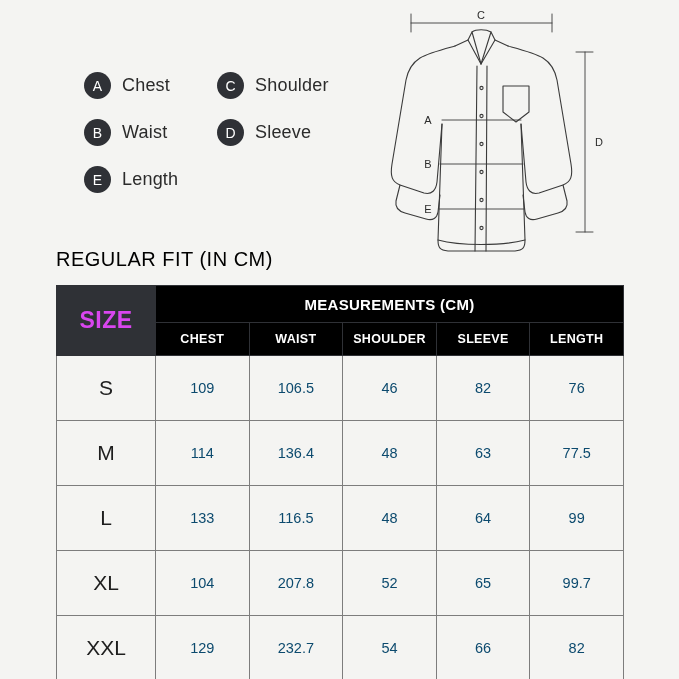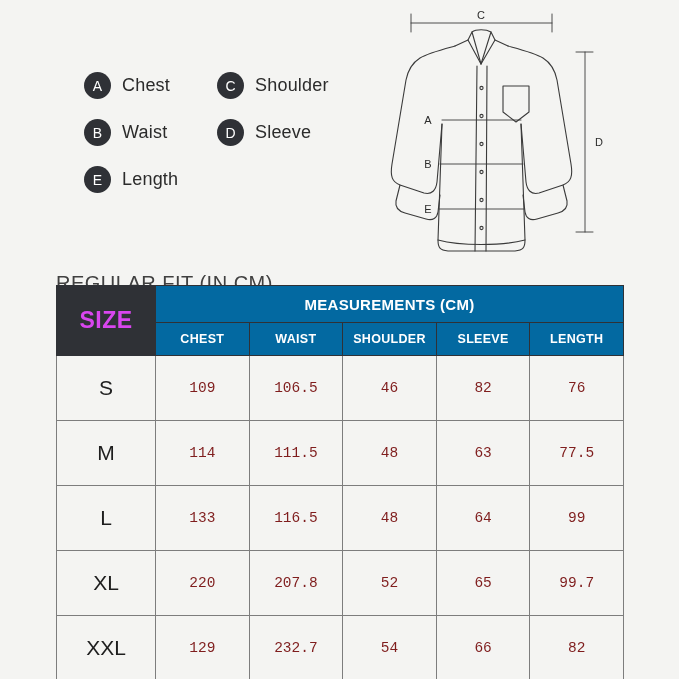--- a/index.html
+++ b/index.html
@@ -65,22 +65,21 @@
     display: block;
   }
 
   
   .fit-title {
     position: absolute;
     left: 56px;
     top: 248px;
     font-size: 20px;
     letter-spacing: 0.5px;
-    color: #404040;
-    margin-top: 24px;
+    color: #000000;
   }
 
   
   .table-wrap {
     position: absolute;
     left: 56px;
     top: 285px;
     width: 568px;
   }
   table.size-table {
@@ -88,21 +87,21 @@
     width: 568px;
     table-layout: fixed;
   }
   table.size-table th,
   table.size-table td {
     border: 1px solid #7d7d7d;
     text-align: center;
     vertical-align: middle;
   }
   .hdr-dark {
-    background: #0369a1;
+    background: #000000;
     color: #ffffff;
     border-color: #2f3136 !important;
   }
   th.size-cell {
     background: #2f3136;
     color: #d946ef;
     font-size: 23px;
     letter-spacing: 0.5px;
     border-color: #2f3136 !important;
     width: 96px;
@@ -118,24 +117,23 @@
     letter-spacing: 0.3px;
   }
   td.size-label {
     font-size: 21px;
     color: #1e1e1e;
     height: 62px;
     background: transparent;
   }
   td.value {
     font-size: 14.5px;
-    color: #7f1d1d;
+    color: #0c4a6e;
     height: 62px;
     background: transparent;
-    font-family: Liberation Mono, monospace;
   }
 </style>
 </head>
 <body>
 
 <div class="legend">
 
   <div class="legend-row">
     <div class="legend-item">
       <div class="badge">A</div>
@@ -241,36 +239,36 @@
         <td class="size-label">S</td>
         <td class="value">109</td>
         <td class="value">106.5</td>
         <td class="value">46</td>
         <td class="value">82</td>
         <td class="value">76</td>
       </tr>
       <tr>
         <td class="size-label">M</td>
         <td class="value">114</td>
-        <td class="value">111.5</td>
+        <td class="value">136.4</td>
         <td class="value">48</td>
         <td class="value">63</td>
         <td class="value">77.5</td>
       </tr>
       <tr>
         <td class="size-label">L</td>
         <td class="value">133</td>
         <td class="value">116.5</td>
         <td class="value">48</td>
         <td class="value">64</td>
         <td class="value">99</td>
       </tr>
       <tr>
         <td class="size-label">XL</td>
-        <td class="value">220</td>
+        <td class="value">104</td>
         <td class="value">207.8</td>
         <td class="value">52</td>
         <td class="value">65</td>
         <td class="value">99.7</td>
       </tr>
       <tr>
         <td class="size-label">XXL</td>
         <td class="value">129</td>
         <td class="value">232.7</td>
         <td class="value">54</td>

